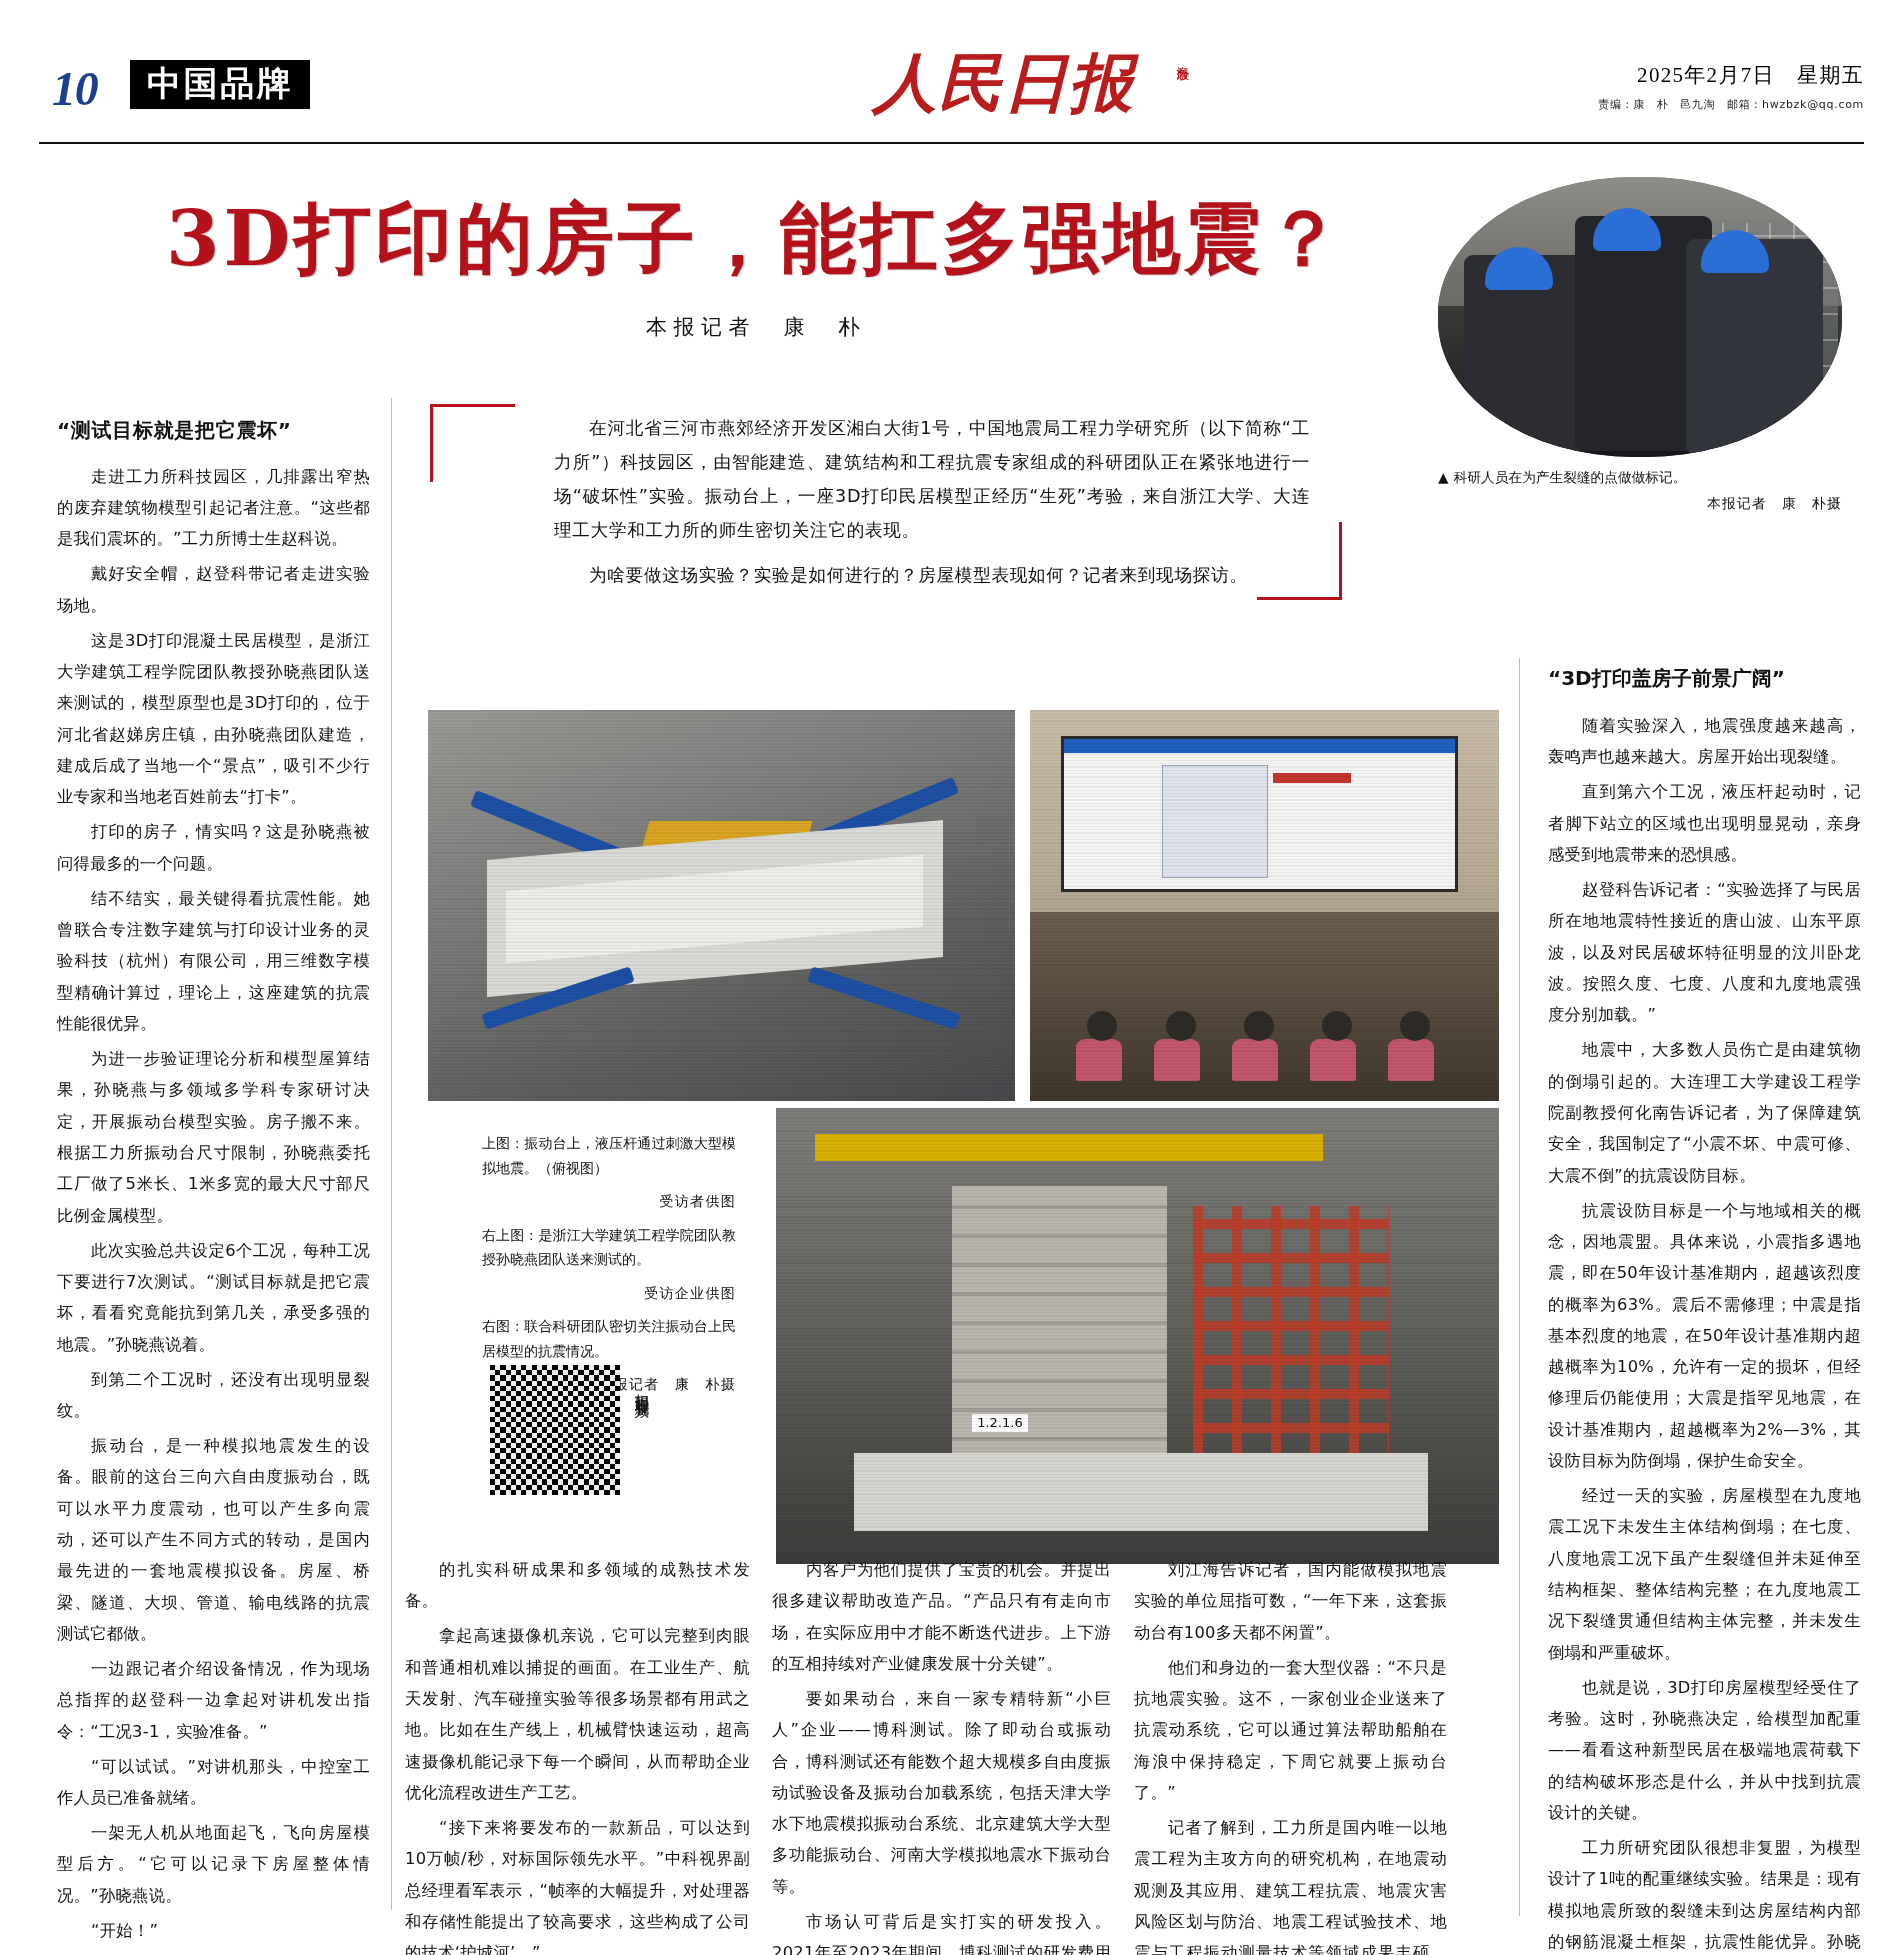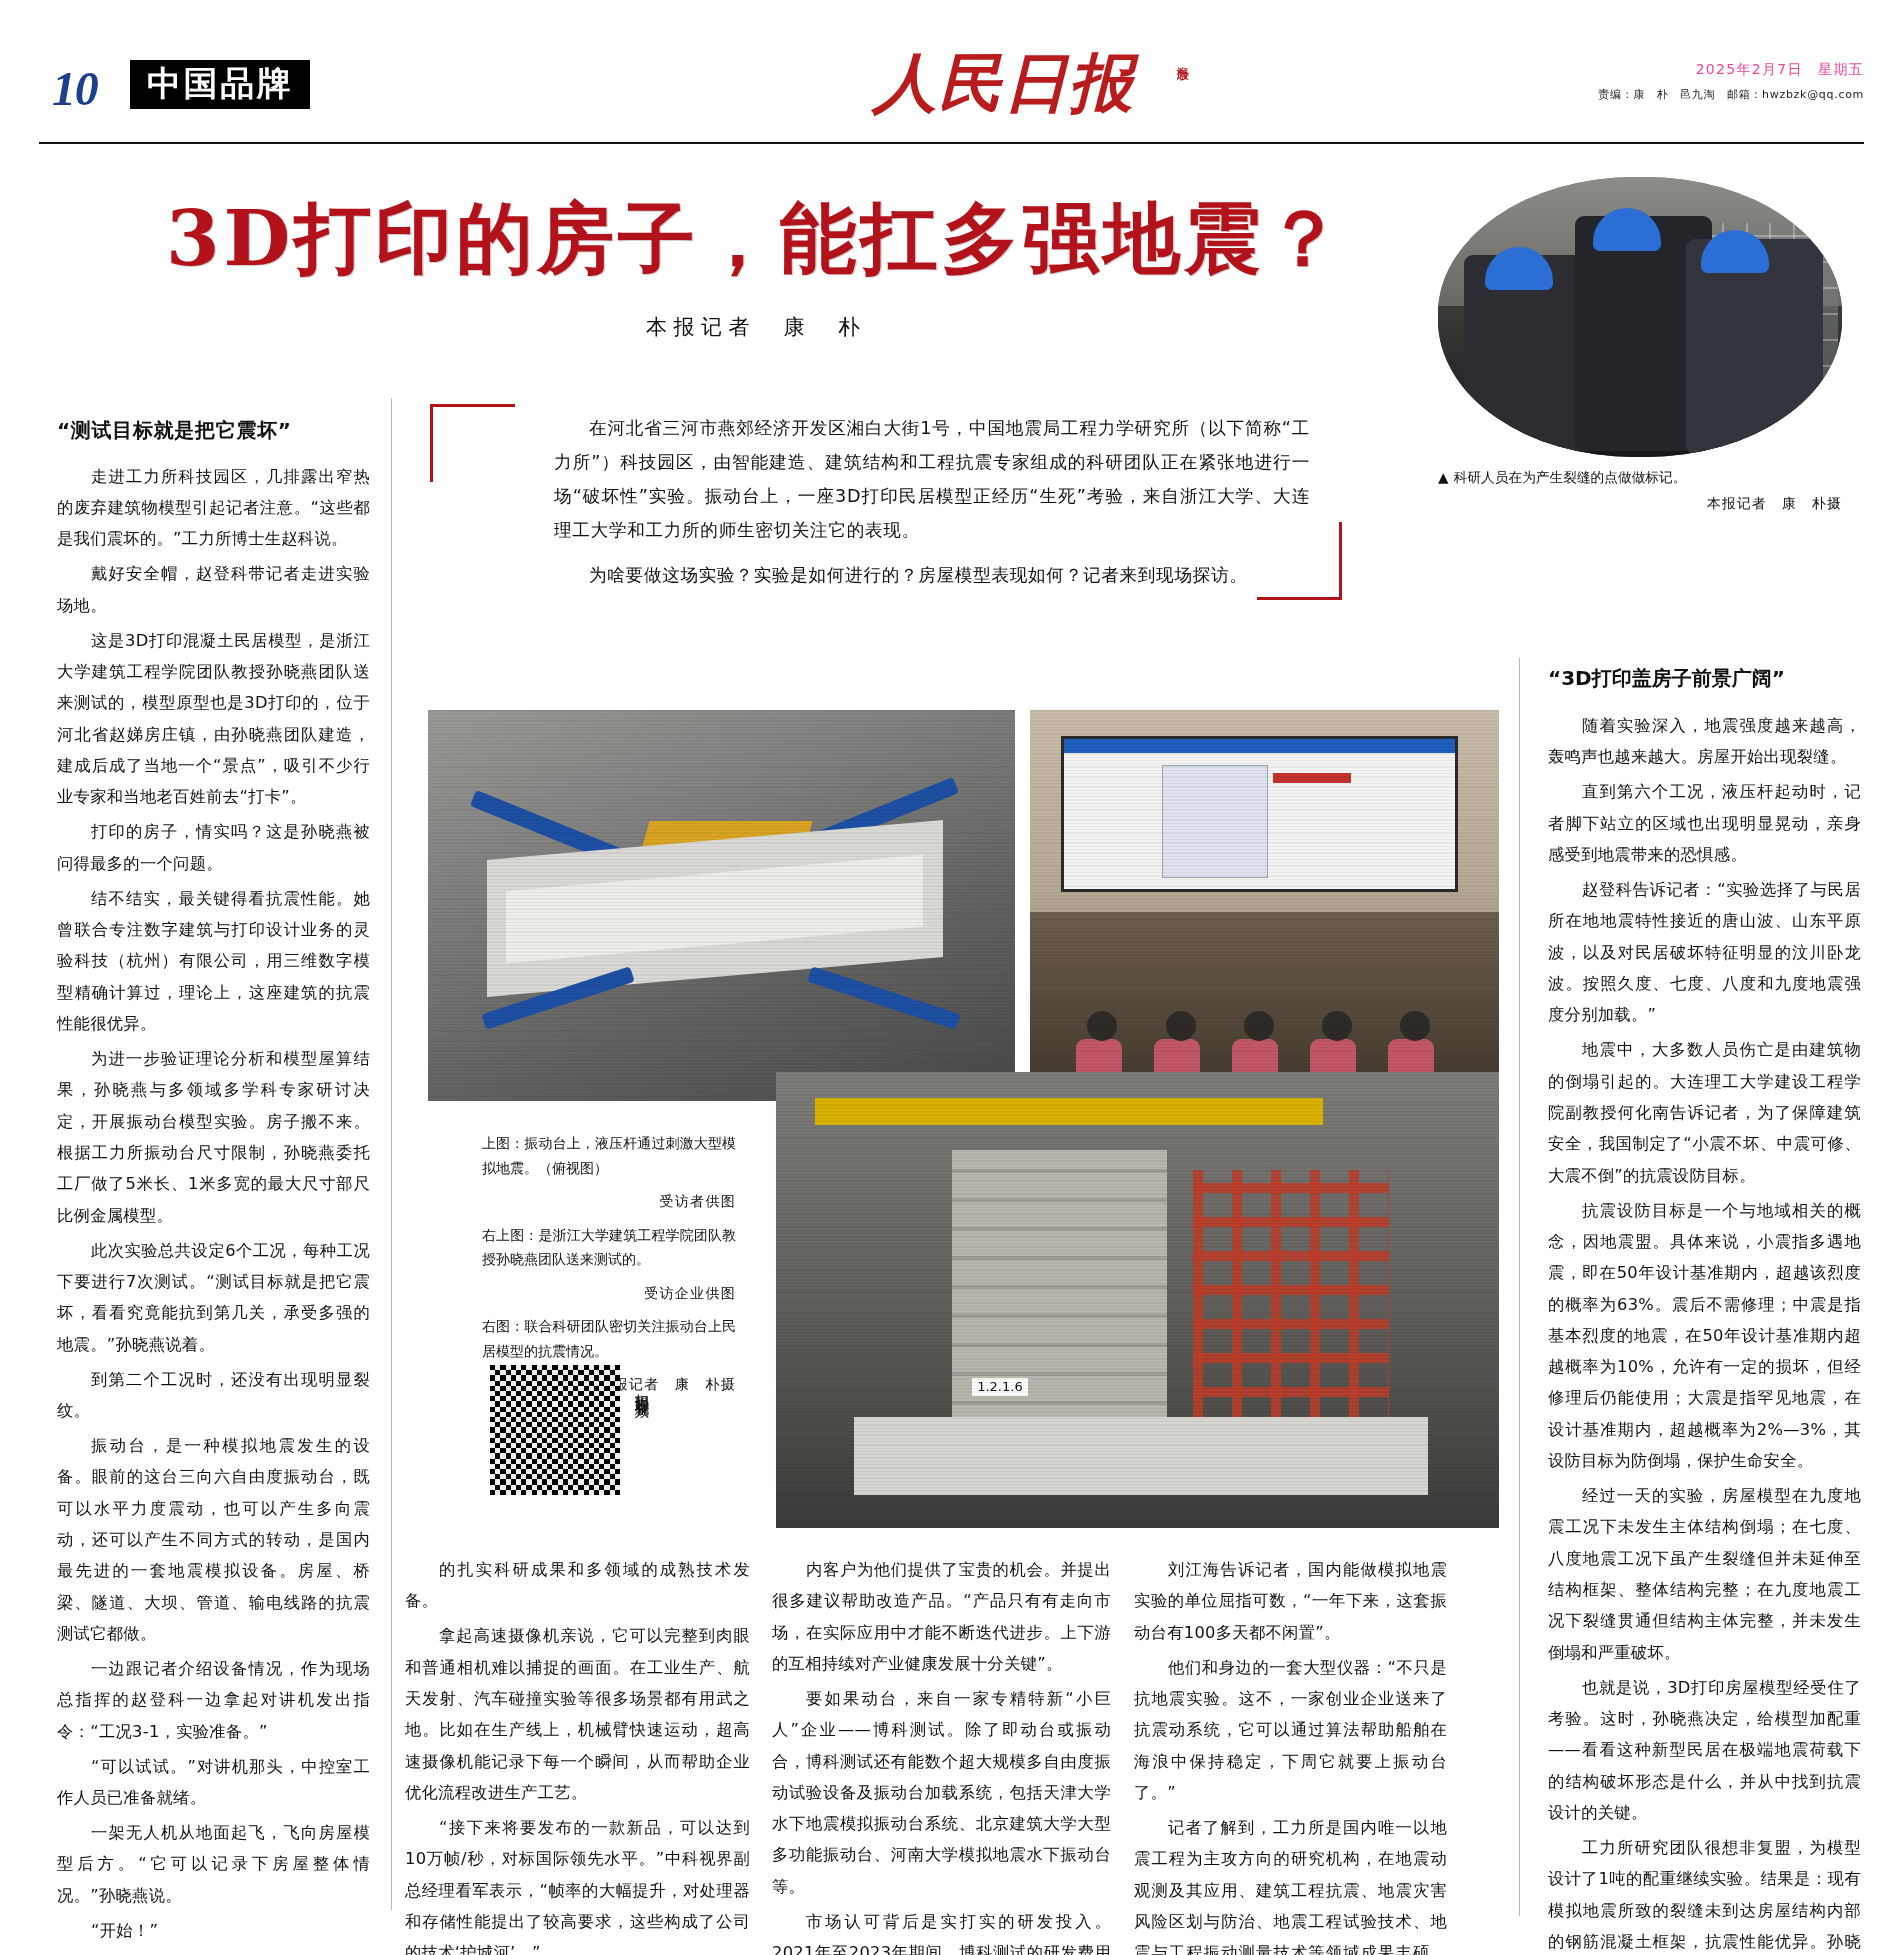--- a/index.html
+++ b/index.html
@@ -47,21 +47,21 @@
     position:absolute;right:-3.9px;top:6.5px;
     font-size:12.4px;color:#b4121a;line-height:1.05;
     font-family:"DejaVu Sans",sans-serif;
     writing-mode:vertical-rl;
     letter-spacing:1.3px;
   }
   .issue-info{
     position:absolute;right:0px;top:3.9px;text-align:right;
     font-family:"DejaVu Sans",sans-serif;
   }
-  .issue-info .line1{font-size:14px;letter-spacing:1.3px;color:#ec4899;}
+  .issue-info .line1{font-size:21px;letter-spacing:1.3px;color:#000000;font-family:Liberation Serif, serif;}
   .issue-info .line2{font-size:11px;color:#222;margin-top:7.8px;letter-spacing:0.7px;}
   .masthead-rule{
     position:absolute;left:39px;top:142px;width:1825px;height:2px;background:#111;
   }
 
   
   .headline{
     position:absolute;left:78px;top:196px;width:1356px;
     font-family:"DejaVu Serif",serif;
     font-weight:bold;
@@ -184,21 +184,21 @@
     background:linear-gradient(180deg,#c9bda9 0%,#b9ad98 40%,#8d7f6c 100%);}
   .ph2 .screen{position:absolute;left:31px;top:26px;width:391px;height:150px;background:#f4f4f2;border:3.9px solid #2a2a2a;}
   .ph2 .screen .bar{position:absolute;left:0;top:0;width:100%;height:14.3px;background:#1e5fbf;}
   .ph2 .screen .doc{position:absolute;left:98px;top:26px;width:104px;height:111px;background:#dfe4ef;border:1.3px solid #9aa3b5;}
   .ph2 .screen .red{position:absolute;left:209px;top:34px;width:78px;height:10.4px;background:#c3342d;}
   .ph2 .aud{position:absolute;left:0;bottom:0;width:100%;height:189px;background:linear-gradient(180deg,#6d5f4f,#3f362c);}
   .ph2 .head{position:absolute;width:30px;height:30px;border-radius:50%;background:#2e2a26;}
   .ph2 .seat{position:absolute;width:46px;height:42px;border-radius:9px 9px 2.6px 2.6px;background:#c2576a;}
 
   
-  .ph3{left:776px;top:1072px;width:723px;height:456px;
+  .ph3{left:776px;top:1108px;width:723px;height:456px;
     background:linear-gradient(180deg,#7e7d79 0%,#64635f 45%,#3c3b39 100%);}
   .ph3 .crane{position:absolute;left:39px;top:26px;width:508px;height:27px;background:#d9b200;}
   .ph3 .specimen{position:absolute;left:176px;top:78px;width:215px;height:280px;
     background:repeating-linear-gradient(0deg,#b9b6ae 0 25px,#a09d96 25px 29px);}
   .ph3 .redframe{position:absolute;left:417px;top:98px;width:196px;height:261px;
     background:repeating-linear-gradient(0deg,rgba(190,60,40,.85) 0 10.4px,rgba(0,0,0,0) 10.4px 34px),
                repeating-linear-gradient(90deg,rgba(190,60,40,.85) 0 10.4px,rgba(0,0,0,0) 10.4px 39px);}
   .ph3 .base{position:absolute;left:78px;bottom:33px;width:574px;height:78px;background:#d7d5cf;}
   .ph3 .label{position:absolute;left:196px;top:306px;background:#ffffff;color:#111;font-size:13px;padding:1.3px 5.2px;font-family:"DejaVu Sans",sans-serif;}
 

